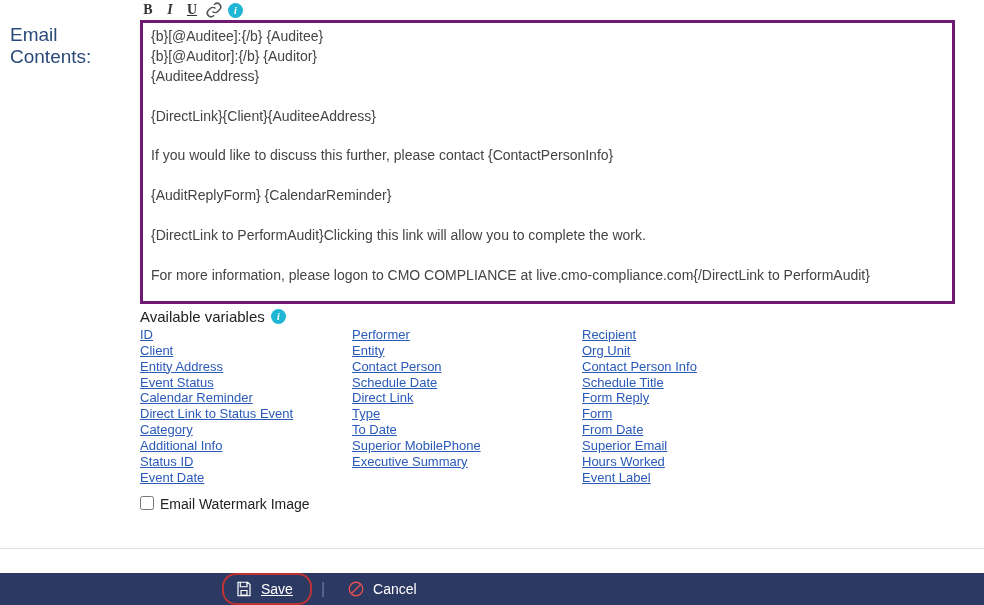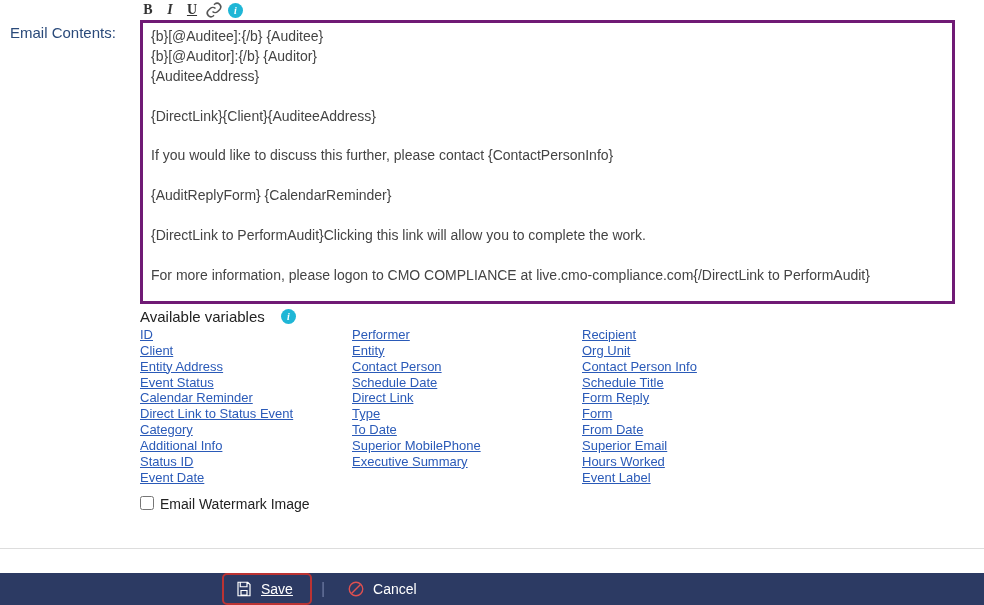--- a/index.html
+++ b/index.html
@@ -1,42 +1,42 @@
 <!DOCTYPE html>
 <html><head>
 <meta charset="utf-8">
 <style>
   * { box-sizing: border-box; margin: 0; padding: 0; }
   body { font-family: Arial, sans-serif; font-size: 13px; background: #fff; color: #333; width: 984px; height: 605px; overflow: hidden; position: relative; }
   .main { padding: 2px 10px 8px 10px; }
   .row { display: flex; align-items: flex-start; }
-  .label-col { width: 130px; padding-top: 22px; color: #2a4a7a; font-size: 15px; }
+  .label-col { width: 130px; padding-top: 22px; color: #2a4a7a; font-size: 19px; }
   .content-col { flex: 1; }
   .toolbar { display: flex; align-items: center; gap: 6px; padding: 0 0 2px 0; }
   .tb-btn { width: 16px; height: 16px; cursor: pointer; display: inline-flex; align-items: center; justify-content: center; font-family: 'Times New Roman', serif; font-size: 14px; color: #333; }
   .tb-bold { font-weight: bold; }
   .tb-italic { font-style: italic; font-weight: bold; }
   .tb-underline { text-decoration: underline; font-weight: bold; }
   .info-badge { width: 15px; height: 15px; border-radius: 50%; background: #1fb6d6; color: #fff; font-size: 10px; font-weight: bold; display: inline-flex; align-items: center; justify-content: center; font-style: italic; font-family: serif; }
   .editor-wrap { position: relative; border: 3px solid #701a75; width: 815px; height: 284px; }
   .editor { width: 100%; height: 100%; padding: 4px 24px 4px 8px; font-family: Arial, sans-serif; font-size: 14px; color: #444; line-height: 1.42; resize: none; border: none; outline: none; overflow-y: scroll; white-space: pre-wrap; }
   .vars-section { margin-top: 4px; }
-  .vars-title { font-size: 15px; color: #222; display: flex; align-items: center; gap: 16px; padding-bottom: 2px;}
+  .vars-title { font-size: 15px; color: #222; display: flex; align-items: center; gap: 6px; padding-bottom: 2px;}
   .vars-grid { display: flex; gap: 0; }
   .vars-col { display: flex; flex-direction: column; }
   .vars-col.c1 { width: 212px; }
   .vars-col.c2 { width: 212px; }
   .vars-col.c3 { width: 230px; }
   .vars-col a { color: #2a5ab8; font-size: 13px; text-decoration: underline; line-height: 1.22; cursor: pointer; width: fit-content; text-align: right; }
   .watermark { margin-top: 10px; display: flex; align-items: flex-start; gap: 6px; font-size: 14px; color: #222; }
   .watermark input { width: 14px; height: 14px; }
   .divider { border-top: 1px solid #ddd; margin-top: 28px; }
   .footer { position: absolute; left: 0; right: 0; bottom: 0; height: 34px; background: #2c3a63; display: flex; align-items: center; padding-left: 225px; gap: 12px; color: #fff; border-top: 2px solid #fff;}
   .footer-btn { display: inline-flex; align-items: center; gap: 8px; padding: 4px 16px 4px 10px; cursor: pointer; font-size: 14px; color: #fff; }
-  .footer-btn.save { outline: 2px solid #b33; outline-offset: 1px; border-radius: 2px; text-decoration: underline; }
+  .footer-btn.save { outline: 2px solid #b33; outline-offset: 1px; border-radius: 11px; text-decoration: underline; }
   .footer-sep { color: #6b78a0; font-size: 16px; }
   .icon-svg { width: 18px; height: 18px; flex-shrink: 0; }
 </style>
 </head>
 <body>
 
 <div class="main">
   <div class="row">
     <div class="label-col">Email Contents:</div>
     <div class="content-col">

